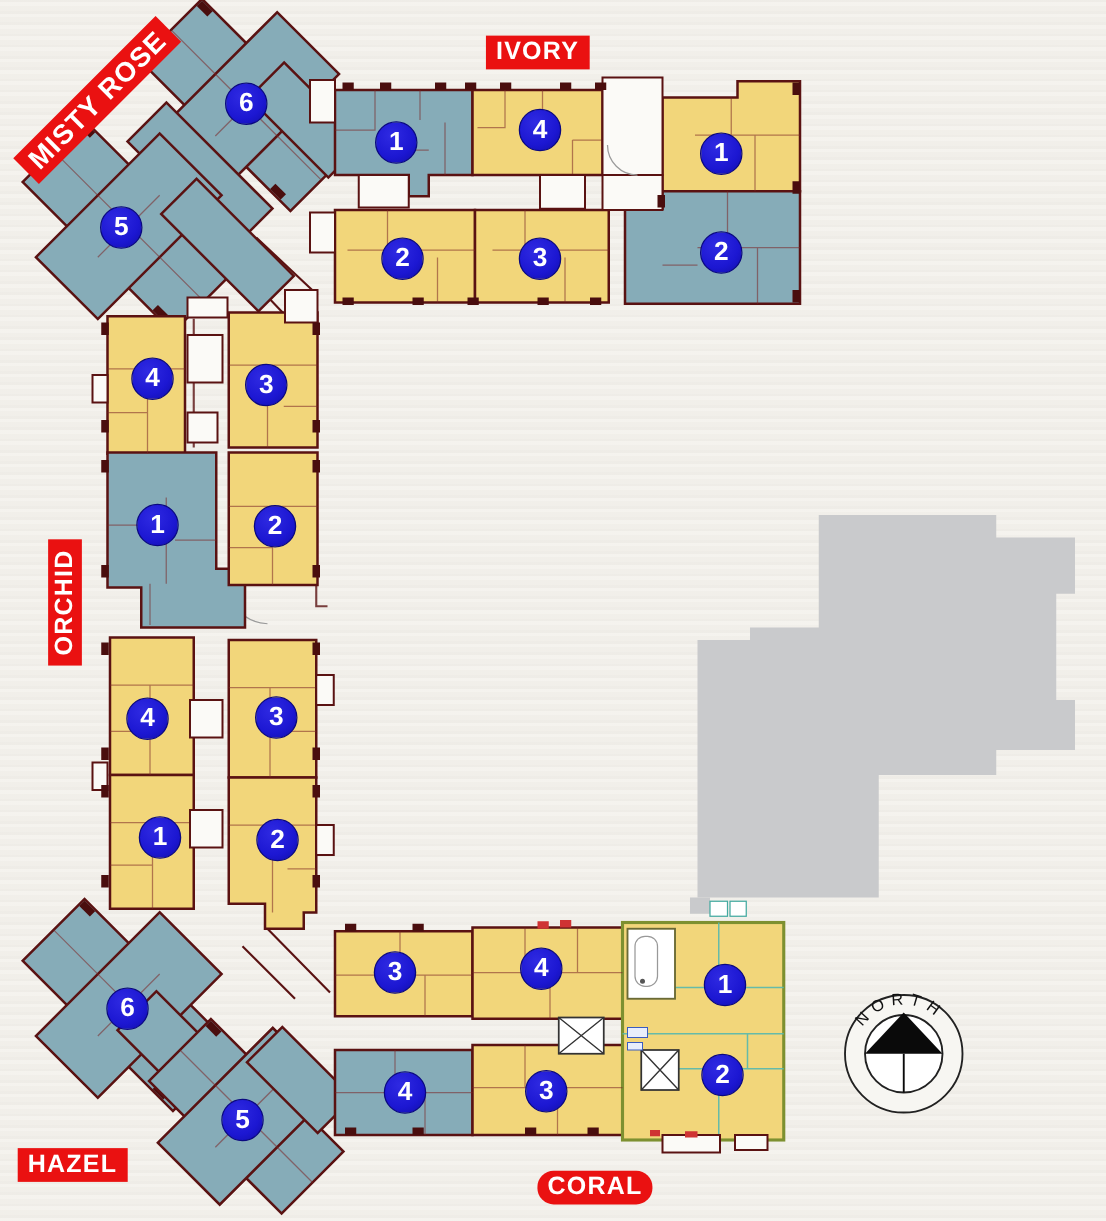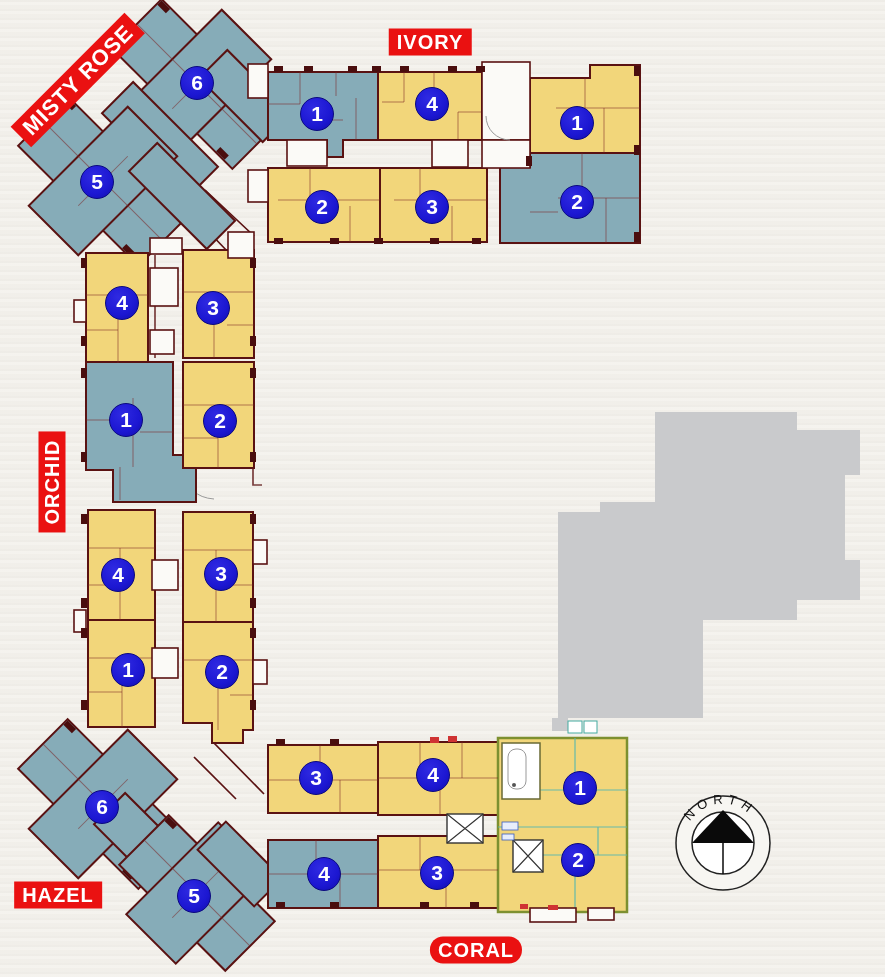--- a/index.html
+++ b/index.html
@@ -231,21 +231,21 @@
     <path id="northArc" d="M689,823.5 A39,39 0 0 1 757,823.5" fill="none"></path>
     <text font-size="13" letter-spacing="5" fill="#111" font-family="Liberation Sans, sans-serif">
       <textPath href="#northArc" startOffset="2">NORTH</textPath>
     </text>
   </g>
 </svg>
 
 <div class="wing-label" id="label-misty-rose" style="left:78px;top:80px;">MISTY ROSE</div>
 <div class="wing-label" id="label-ivory" style="left:430px;top:42px;">IVORY</div>
 <div class="wing-label" id="label-orchid" style="left:52px;top:482px;">ORCHID</div>
-<div class="wing-label" id="label-hazel" style="left:58px;top:895px;">HAZEL</div>
+<div class="wing-label" id="label-hazel" style="left:58px;top:932px;">HAZEL</div>
 <div class="wing-label" id="label-coral" style="left:476px;top:950px;border-radius:13px;">CORAL</div>
 
 <div class="badge" style="left:197px;top:83px;">6</div>
 <div class="badge" style="left:97px;top:182px;">5</div>
 <div class="badge" style="left:317px;top:114px;">1</div>
 <div class="badge" style="left:432px;top:104px;">4</div>
 <div class="badge" style="left:577px;top:123px;">1</div>
 <div class="badge" style="left:322px;top:207px;">2</div>
 <div class="badge" style="left:432px;top:207px;">3</div>
 <div class="badge" style="left:577px;top:202px;">2</div>

